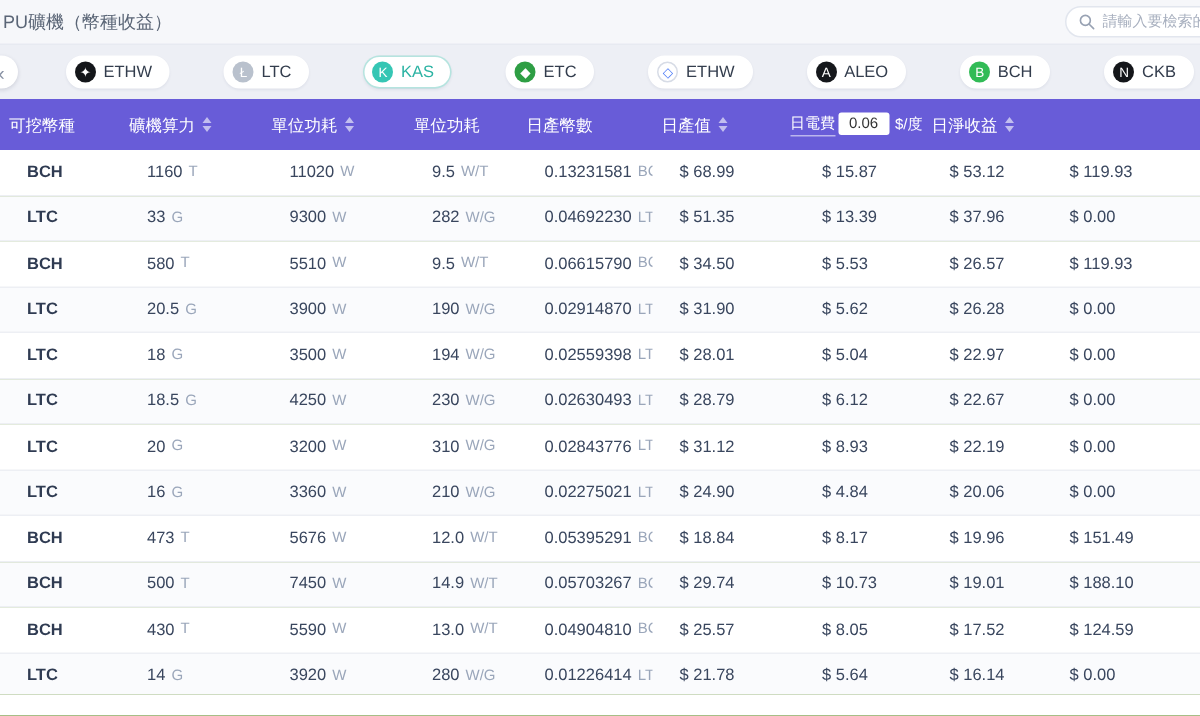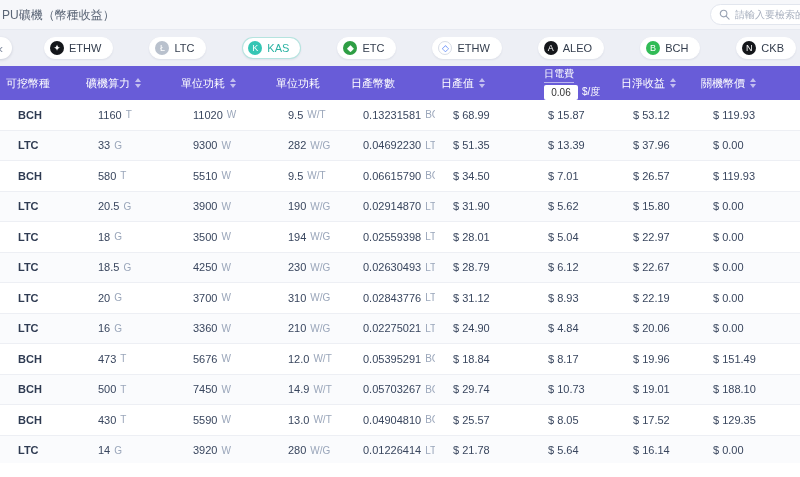--- a/index.html
+++ b/index.html
@@ -31,21 +31,21 @@
 
   
   .grid-cols { display:grid; grid-template-columns:80px 95px 95px 75px 90px 95px 85px 80px 105px; }
   .thead { background:#685cd8; color:#fff; height:34px; align-items:center; font-size:11px; }
   .th { padding-left:6px; display:flex; align-items:center; gap:4px; white-space:nowrap; }
   .sort { display:flex; flex-direction:column; gap:2px; margin-left:1px; cursor:pointer; }
   .caret-up { width:0; height:0; border-left:3px solid transparent; border-right:3px solid transparent;
               border-bottom:4px solid rgba(255,255,255,.6); }
   .caret-down { width:0; height:0; border-left:3px solid transparent; border-right:3px solid transparent;
                 border-top:4px solid rgba(255,255,255,.6); }
-  .th-elec { flex-direction:column; align-items:flex-start; justify-content:flex-end; gap:2px; padding-left:14px; }
+  .th-elec { align-items:flex-start; justify-content:flex-end; gap:2px; padding-left:14px; }
   .elec-label { font-size:10px; border-bottom:1px solid rgba(255,255,255,.55); padding-bottom:1px; }
   .elec-row { display:flex; align-items:center; }
   .elec-input { width:34px; height:15px; border:none; outline:none; border-radius:2px; background:#fff; color:#333;
                 font-size:10px; text-align:center; padding:2px; font-family:inherit; }
   .elec-unit { font-size:10px; color:#fff; margin-left:4px; }
 
   .tbody .tr { height:30.5px; background:#fff; border-bottom:1px solid #edeff4; align-items:center; font-size:11px; }
   .tbody .tr:nth-child(even) { background:#fafbfd; }
   .td { padding-left:18px; white-space:nowrap; display:flex; align-items:center; gap:4px; overflow:hidden; }
   .val { color:#39465e; }
@@ -147,27 +147,20 @@
           <span class="elec-unit">$/度</span>
         </div>
       </div>
       <div class="th">
         <span>日淨收益</span>
         <span class="sort">
             <i class="caret-up"></i>
             <i class="caret-down"></i>
           </span>
       </div>
-      <div class="th">
-        <span>關機幣價</span>
-        <span class="sort">
-            <i class="caret-up"></i>
-            <i class="caret-down"></i>
-          </span>
-      </div>
     </div>
     <div class="tbody">
   <div class="tr grid-cols">
     <div class="td td-coin">
             <span class="val">BCH</span>
           </div>
     <div class="td">
             <span class="val">1160</span>
             <span class="unit">T</span>
           </div>
@@ -248,21 +241,21 @@
             <span class="unit">W/T</span>
           </div>
     <div class="td">
             <span class="val">0.06615790</span>
             <span class="unit">BCH</span>
           </div>
     <div class="td">
             <span class="val">$ 34.50</span>
           </div>
     <div class="td">
-            <span class="val">$ 7.01</span>
+            <span class="val">$ 5.53</span>
           </div>
     <div class="td">
             <span class="val">$ 26.57</span>
           </div>
     <div class="td">
             <span class="val">$ 119.93</span>
           </div>
   </div>
 
   <div class="tr grid-cols">
@@ -285,21 +278,21 @@
             <span class="val">0.02914870</span>
             <span class="unit">LTC</span>
           </div>
     <div class="td">
             <span class="val">$ 31.90</span>
           </div>
     <div class="td">
             <span class="val">$ 5.62</span>
           </div>
     <div class="td">
-            <span class="val">$ 15.80</span>
+            <span class="val">$ 26.28</span>
           </div>
     <div class="td">
             <span class="val">$ 0.00</span>
           </div>
   </div>
 
   <div class="tr grid-cols">
     <div class="td td-coin">
             <span class="val">LTC</span>
           </div>
@@ -369,21 +362,21 @@
 
   <div class="tr grid-cols">
     <div class="td td-coin">
             <span class="val">LTC</span>
           </div>
     <div class="td">
             <span class="val">20</span>
             <span class="unit">G</span>
           </div>
     <div class="td">
-            <span class="val">3700</span>
+            <span class="val">3200</span>
             <span class="unit">W</span>
           </div>
     <div class="td">
             <span class="val">310</span>
             <span class="unit">W/G</span>
           </div>
     <div class="td">
             <span class="val">0.02843776</span>
             <span class="unit">LTC</span>
           </div>
@@ -526,21 +519,21 @@
     <div class="td">
             <span class="val">$ 25.57</span>
           </div>
     <div class="td">
             <span class="val">$ 8.05</span>
           </div>
     <div class="td">
             <span class="val">$ 17.52</span>
           </div>
     <div class="td">
-            <span class="val">$ 129.35</span>
+            <span class="val">$ 124.59</span>
           </div>
   </div>
 
   <div class="tr grid-cols">
     <div class="td td-coin">
             <span class="val">LTC</span>
           </div>
     <div class="td">
             <span class="val">14</span>
             <span class="unit">G</span>

